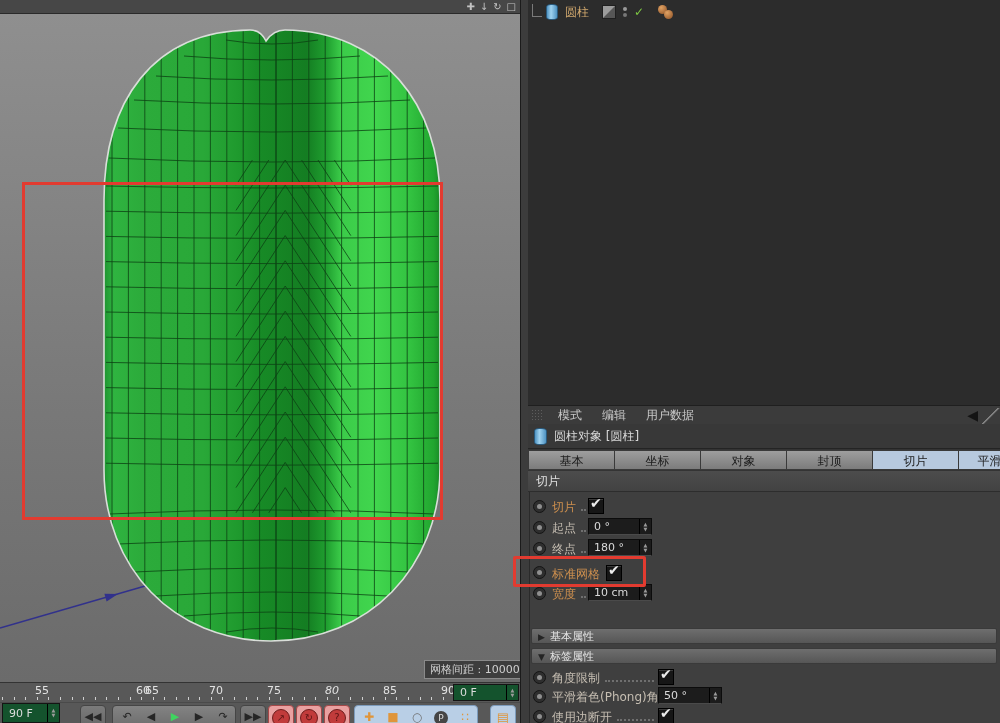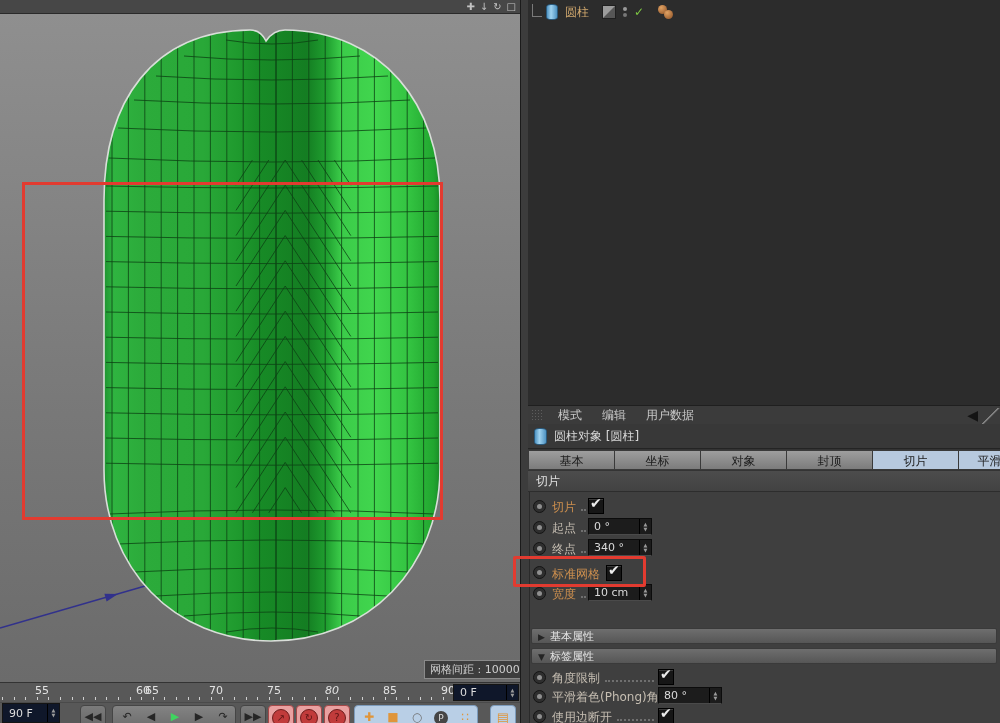--- a/index.html
+++ b/index.html
@@ -88,21 +88,21 @@
         border:1px solid #000;box-shadow:inset 0 1px 0 #3a3a3a;cursor:pointer;}
   .pcheck .mark{position:absolute;left:1px;top:-4px;color:#ececec;font-size:14px;}
   .pcheck.inline{position:relative;display:inline-block;top:0;margin-left:6px;vertical-align:-3px;}
   
   #bottombar{position:absolute;left:0;top:682px;width:520px;height:41px;background:#585858;
         border-top:1px solid #333;}
   .ruler{position:absolute;left:0;top:0;width:453px;height:18px;cursor:ew-resize;}
   .ruler-num{position:absolute;top:1px;transform:translateX(-50%);color:#e2e2e2;font-size:11px;}
   .ruler-ticks{position:absolute;left:2px;top:14px;width:449px;height:3px;
         background-image:repeating-linear-gradient(90deg,#cfcfcf 0 1px,transparent 1px 11.6px);}
-  .frame-box{position:absolute;background:#0f172a;border:1px solid #141414;display:flex;
+  .frame-box{position:absolute;background:#14532d;border:1px solid #141414;display:flex;
         align-items:center;box-sizing:border-box;}
   .frame-box .val{flex:1;padding-left:6px;color:#dcdcdc;font-size:11px;white-space:nowrap;}
   #current-frame{left:453px;top:1px;width:66px;height:17px;}
   #end-frame{left:2px;top:20px;width:58px;height:20px;}
   .transport{position:absolute;left:0;top:19px;width:520px;height:22px;
         border-top:1px solid #4a4a4a;}
   .tbtn{position:absolute;top:2px;width:26px;height:26px;border-radius:4px;
         background:linear-gradient(#7b7b7b,#646464);border:1px solid #454545;
         box-sizing:border-box;text-align:center;color:#262626;font-size:11px;
         padding-top:4px;cursor:pointer;overflow:hidden;}
@@ -382,21 +382,21 @@
               <i>▲</i>
               <i>▼</i>
             </span>
           </span>
           <span class="leader" style="left: 53px; width: 3px;"></span>
         </div>
         <div class="prow" style="top: 538px;">
           <span class="kdot"></span>
           <span class="plabel">终点</span>
           <span class="pfield" style="left: 60px;">
-            <span class="val">340 °</span>
+            <span class="val">180 °</span>
             <span class="stepper">
               <i>▲</i>
               <i>▼</i>
             </span>
           </span>
           <span class="leader" style="left: 53px; width: 3px;"></span>
         </div>
         <div class="prow" style="top: 562px;">
           <span class="kdot"></span>
           <span class="plabel hl">标准网格<span class="pcheck inline"><span class="mark">✔</span></span></span>
@@ -420,21 +420,21 @@
           <span class="plabel">角度限制</span>
           <span class="pcheck" style="left: 130px;">
             <span class="mark">✔</span>
           </span>
           <span class="leader" style="left: 77px; width: 49px;"></span>
         </div>
         <div class="prow" style="top: 686px;">
           <span class="kdot"></span>
           <span class="plabel">平滑着色(Phong)角度</span>
           <span class="pfield" style="left: 130px;">
-            <span class="val">80 °</span>
+            <span class="val">50 °</span>
             <span class="stepper">
               <i>▲</i>
               <i>▼</i>
             </span>
           </span>
         </div>
         <div class="prow" style="top: 706px;">
           <span class="kdot"></span>
           <span class="plabel">使用边断开</span>
           <span class="pcheck" style="left: 130px;">

